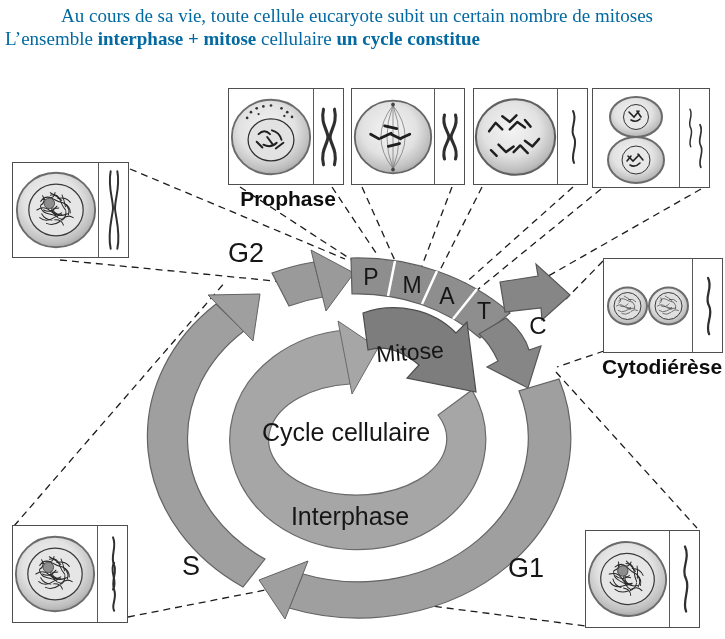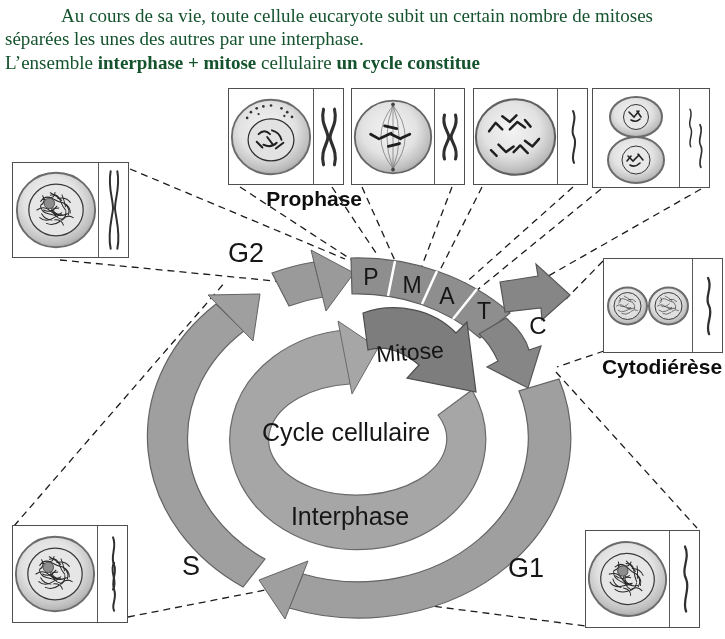--- a/index.html
+++ b/index.html
@@ -1,18 +1,18 @@
 <!DOCTYPE html>
 <html><head>
 <meta charset="utf-8">
 <style>
   html,body{margin:0;padding:0;background:#fff;}
   .page{position:relative;width:725px;height:639px;background:#ffffff;overflow:hidden;
         font-family:"Liberation Sans",sans-serif;}
-  .intro{position:absolute;left:5px;top:4px;width:718px;color:#14532d;
+  .intro{position:absolute;left:5px;top:4px;width:718px;color:#0369a1;
          font-family:"Liberation Serif",serif;font-size:19px;line-height:1.23;}
   .intro .ln{display:block;white-space:nowrap;}
   .intro .ln1{text-indent:56px;}
   .diagram-svg{position:absolute;left:0;top:0;}
   .cellbox{position:absolute;background:#fff;border:1.6px solid #4f4f4f;display:flex;box-sizing:border-box;}
   .cell-area{flex:1;border-right:1.2px solid #5a5a5a;display:flex;align-items:center;justify-content:center;overflow:hidden;}
   .icon-area{width:29px;display:flex;align-items:center;justify-content:center;overflow:hidden;}
   .phase-label{position:absolute;font-weight:700;font-size:21px;color:#0e0e0e;text-align:center;
                font-family:"Liberation Sans",sans-serif;}
   svg text{font-family:"Liberation Sans",sans-serif;fill:#161616;}
@@ -145,21 +145,20 @@
       </g>
       <g id="chromo-two">
         <use href="#chromo-single" transform="translate(-5,-10) scale(0.75)"></use>
         <use href="#chromo-single" transform="translate(5,8) scale(0.85)"></use>
       </g>
     </defs>
   </svg>
 
   <div class="intro">
     <span class="ln ln1">Au cours de sa vie, toute cellule eucaryote subit un certain nombre de mitoses</span>
-    <span class="ln">séparées les unes des autres par une interphase.</span>
     <span class="ln"><span>L’ensemble </span><b>interphase + mitose</b><span> cellulaire </span><b>un cycle constitue</b></span>
   </div>
 
   <svg class="diagram-svg" width="725" height="639" viewBox="0 0 725 639">
 
     <g stroke="#1c1c1c" stroke-width="1.3" stroke-dasharray="7 5">
       <line x1="130" y1="169" x2="345" y2="259"></line>
       <line x1="60" y1="260" x2="336" y2="287"></line>
       <line x1="14" y1="526" x2="226" y2="281"></line>
       <line x1="128" y1="617" x2="291" y2="585"></line>
@@ -321,16 +320,16 @@
           <use href="#icell" transform="rotate(15)"></use>
         </svg>
     </div>
     <div class="icon-area">
       <svg width="18" height="74" viewBox="-8 -30 16 60">
           <use href="#chromo-single" transform="scale(1,1.15)"></use>
         </svg>
     </div>
   </div>
 
-  <div class="phase-label" style="left:242px;top:187px;width:120px;text-align:right;">Prophase</div>
+  <div class="phase-label" style="left:228px;top:187px;width:120px;">Prophase</div>
   <div class="phase-label" style="left:598px;top:355px;width:128px;text-align:center;">Cytodiérèse</div>
 
 </div>
 
 </body></html>

